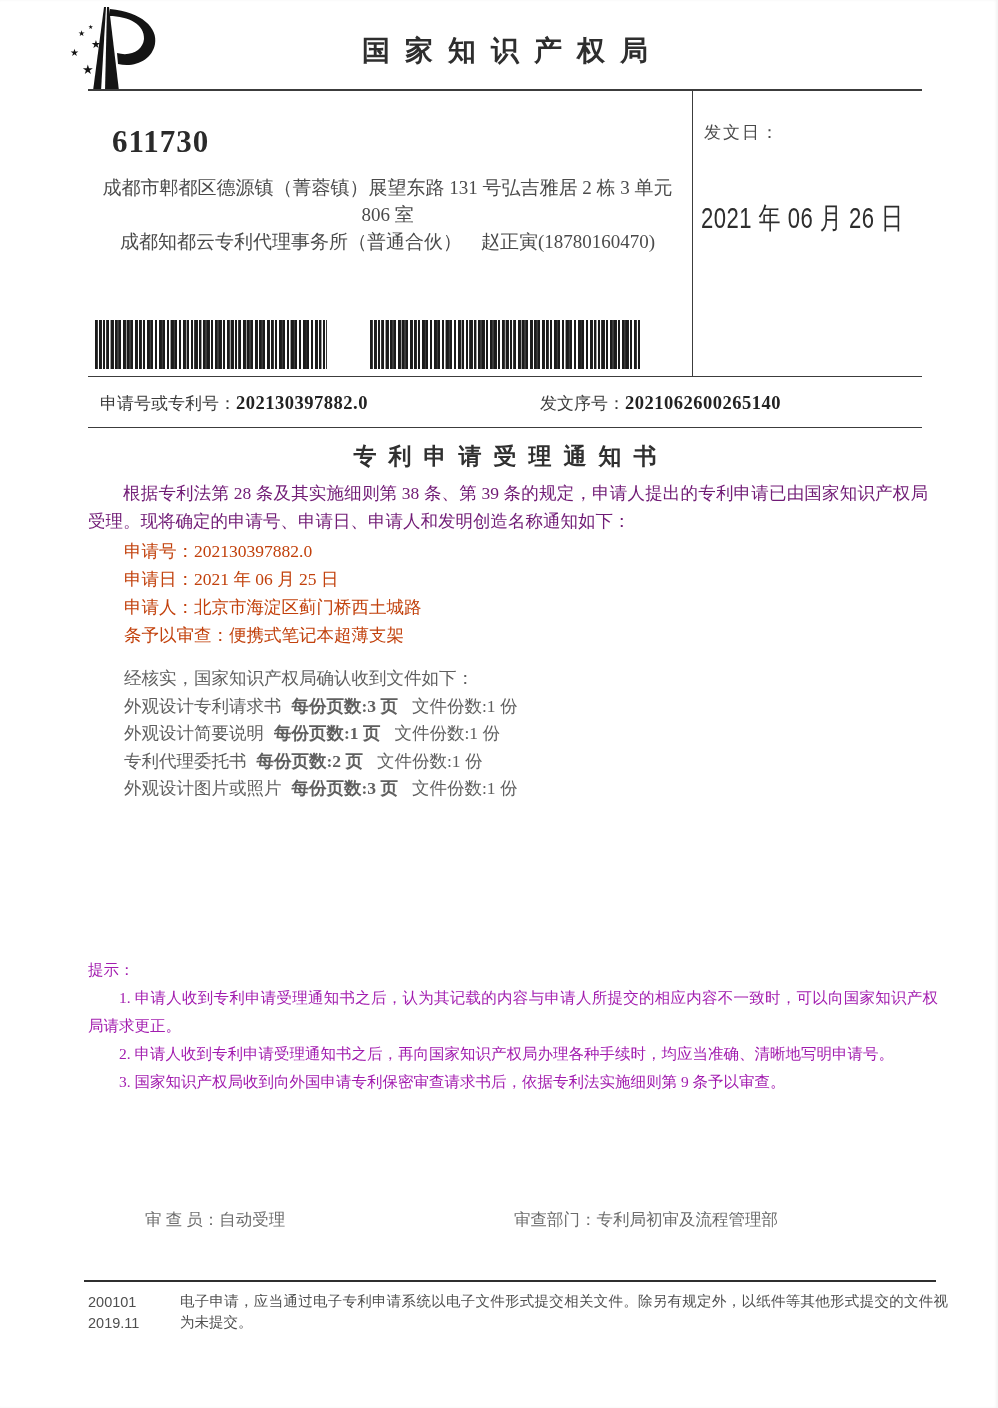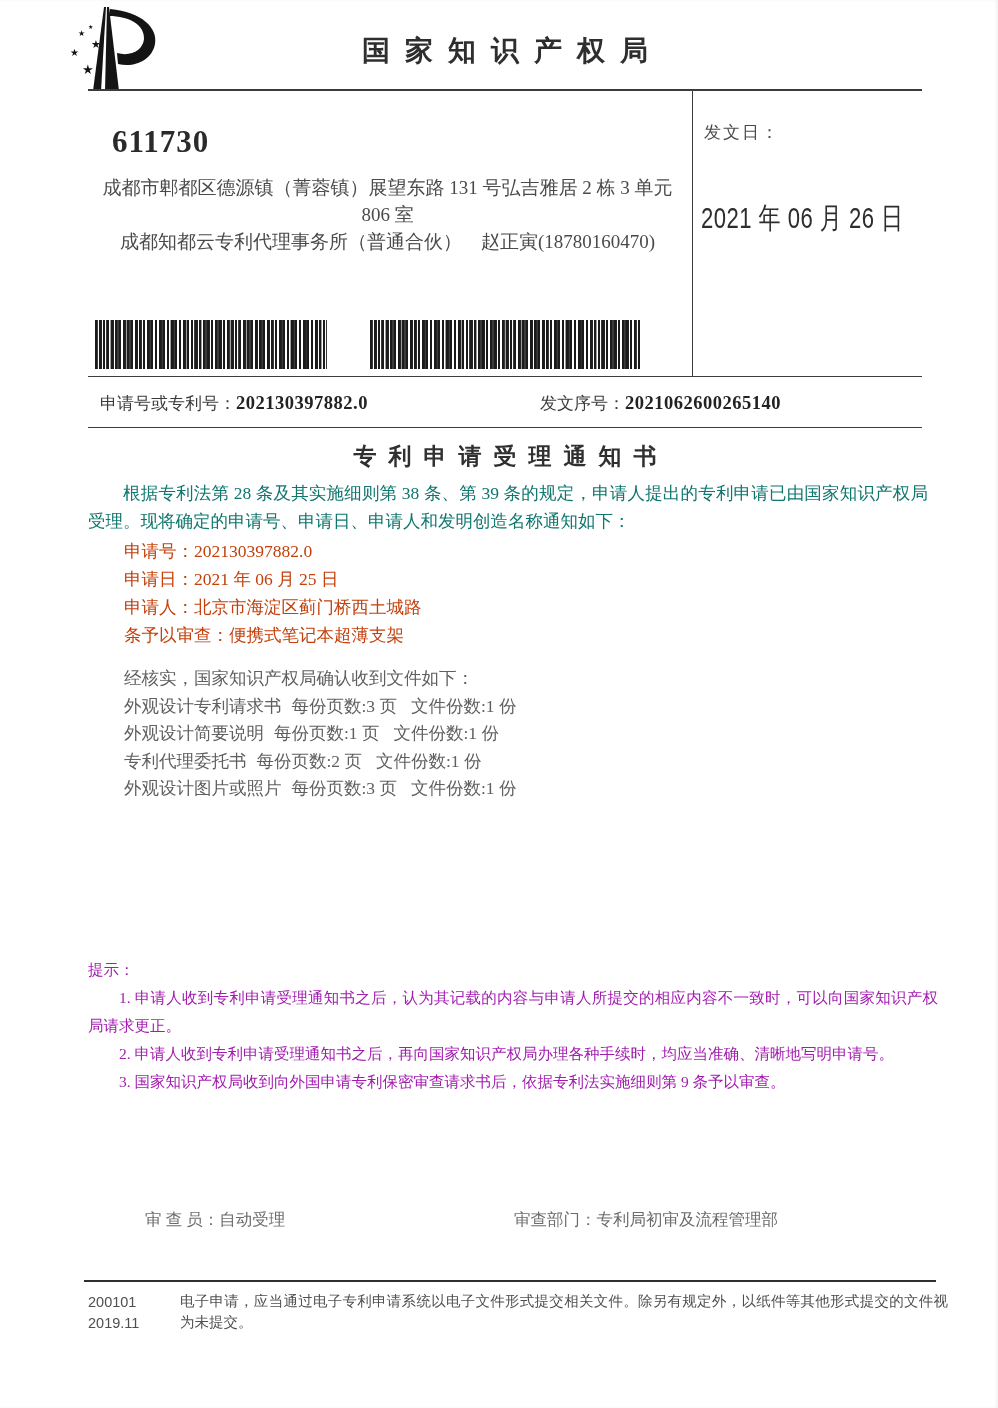--- a/index.html
+++ b/index.html
@@ -61,25 +61,25 @@
   .numbers-row .grp.right{left:440px;}
   .numbers-row b{font-size:18.5px;color:#222;letter-spacing:.5px;}
 
   .doc-title{
     position:absolute;left:88px;top:441px;width:834px;
     text-align:center;font-size:23px;font-weight:600;color:#303030;
     letter-spacing:12px;text-indent:12px;white-space:nowrap;
   }
   .intro{
     position:absolute;left:88px;top:480px;width:840px;
-    font-size:17.5px;line-height:27.5px;text-align:justify;text-indent:2em;color:#0f766e;
+    font-size:17.5px;line-height:27.5px;text-align:justify;text-indent:2em;color:#701a75;
   }
   .fields{position:absolute;left:124px;top:537px;font-size:17.5px;line-height:28px;color:#c2410c;}
   .received{position:absolute;left:124px;top:665px;font-size:17.5px;line-height:27.5px;color:#5f5f5f;}
-  .received .pages{margin-left:10px;}
+  .received .pages{margin-left:10px;font-weight:bold;}
   .received .copies{margin-left:14px;}
 
   .notes{position:absolute;left:88px;top:956px;width:850px;font-size:15.5px;line-height:28px;color:#a21caf;}
   .notes .note-item{text-align:justify;text-indent:2em;}
 
   .review-row{position:absolute;left:0;top:1209px;width:998px;font-size:16.5px;color:#6c6c6c;white-space:nowrap;}
   .review-row .examiner{position:absolute;left:145px;top:0;}
   .review-row .department{position:absolute;left:514px;top:0;}
 
   .footer-line{left:84px;top:1280px;width:852px;border-top:2.5px solid #2f2f2f;}

